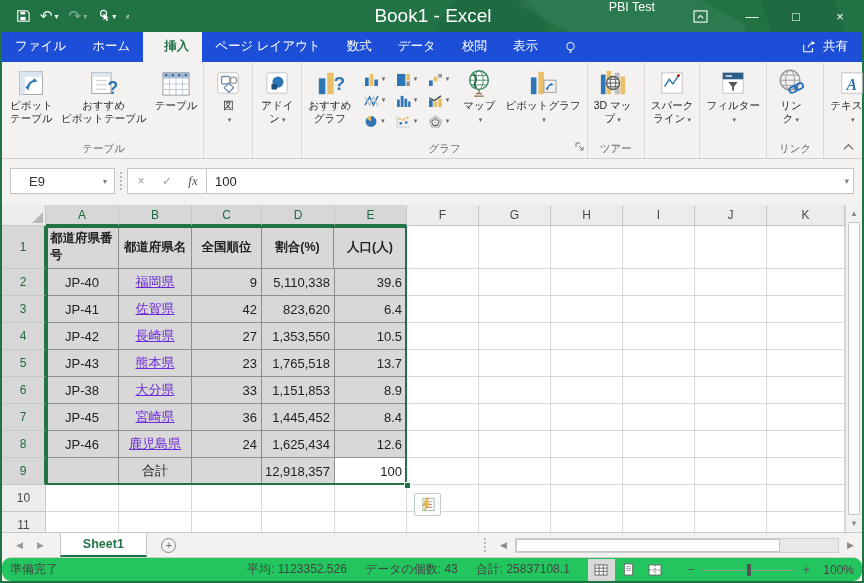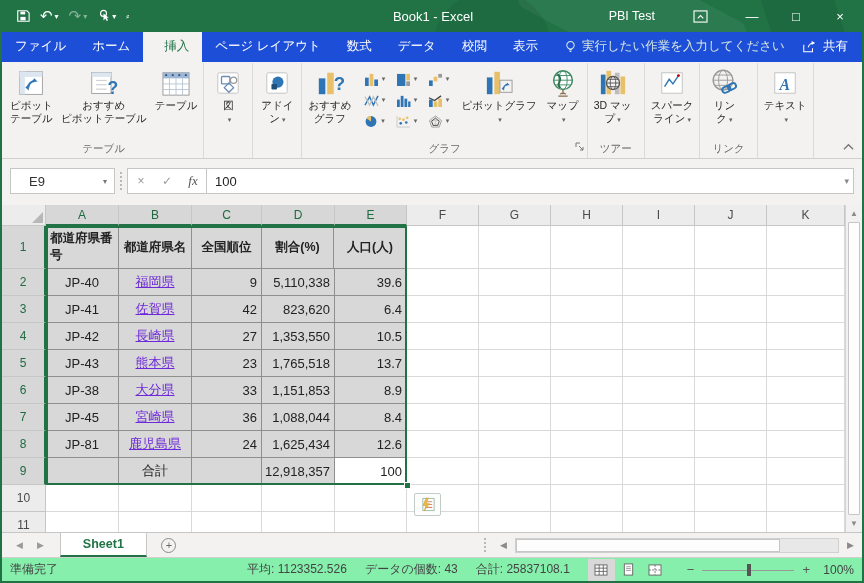--- a/index.html
+++ b/index.html
@@ -16,31 +16,31 @@
     background:rgba(255,255,255,.05); transform:rotate(28deg); border-radius:12px; }
   .deco2 { position:absolute; right:310px; top:-10px; width:120px; height:120px;
     background:rgba(0,0,0,.07); border-radius:50%; }
   .deco3 { position:absolute; right:20px; top:-16px; width:70px; height:90px;
     background:rgba(0,0,0,.08); transform:rotate(-18deg); }
   .qat { display:flex; align-items:center; gap:2px; padding-left:10px; z-index:2; }
   .qat-btn { display:flex; align-items:center; padding:2px 4px; color:#fff; cursor:default; }
   .qat-btn svg { display:block; }
   .qat-caret { font-size:8px; margin-left:2px; }
   .disabled { opacity:.45; }
-  .ttl { position:absolute; left:2px; right:0; text-align:center; font-size:13px; z-index:1; }
-  .tbar-right { margin-left:auto; display:flex; align-items:center; z-index:2; height:100%; }
+  .ttl { position:absolute; left:2px; right:0; text-align:center; font-size:19px; z-index:1; }
+  .tbar-right { margin-left:auto; display:flex; z-index:2; height:100%; }
   .user-name { font-size:12.5px; margin-right:34px; }
   .winbtn { width:44px; height:100%; display:flex; align-items:center; justify-content:center;
     font-size:13px; color:#fff; }
   .ribbon-display-btn { margin-right:18px; }
 
   
   .tabrow { height:30px; background:#1d4ed8; display:flex; align-items:flex-end; flex:none; color:#fff; }
   .rtab { padding:6px 13px 7px; font-size:12.5px; white-space:nowrap; }
-  .rtab.active { background:#f3f2f1; color:#217346; font-weight:normal;padding-left:21px; }
+  .rtab.active { background:#f3f2f1; color:#217346; font-weight:bold;padding-left:21px; }
   .tellme { display:flex; align-items:center; gap:6px; margin-left:14px; padding-bottom:7px;
     color:#d8e8df; font-size:12.5px; }
   .share { margin-left:auto; display:flex; align-items:center; gap:7px; padding:0 14px 7px; font-size:12.5px;font-family:Liberation Mono, monospace; }
 
   
   .ribbon { height:97px; background:#f3f2f1; border-bottom:1px solid #d2d0ce; display:flex;
     flex:none; position:relative; padding:1px 2px 0 2px; }
   .rgroup { display:flex; flex-direction:column; border-right:1px solid #dcdad8; padding:1px 2px 0; }
   .rbtns { display:flex; align-items:flex-start; flex:1; }
   .rglabel { text-align:center; font-size:10.5px; color:#696969; height:17px; line-height:15px;
@@ -121,22 +121,22 @@
   .addsheet { display:flex; align-items:center; justify-content:center; width:44px; }
   .addsheet .circ { width:15px; height:15px; border:1px solid #8a8a8a; border-radius:50%;
     color:#6a6a6a; font-size:11px; line-height:13px; text-align:center; }
   .hscroll-zone { margin-left:auto; display:flex; align-items:center; gap:4px; padding-right:4px; width:378px; }
   .hdots { border-left:2px dotted #b8b8b8; height:14px; margin-right:6px; }
   .harrow { color:#8a8a8a; font-size:9px; padding:0 4px; }
   .htrack { flex:1; height:15px; background:#e8e8e8; border:1px solid #d0d0d0; display:flex; }
   .hthumb { width:82%; background:#fdfdfd; border:1px solid #c6c6c6; }
 
   
-  .statusbar { height:24px; background:#86efac; border-top:1px solid #d2d0ce; display:flex;
-    align-items:center; padding:0 8px; color:#444; font-size:12px; flex:none; }
+  .statusbar { height:24px; background:#22c55e; border-top:1px solid #d2d0ce; display:flex;
+    align-items:center; padding:0 8px; color:#444; font-size:12px; flex:none;border-radius:9px; }
   .stat-right { margin-left:auto; display:flex; align-items:center; gap:18px; }
   .viewbtns { display:flex; align-items:center; }
   .vbtn { width:27px; height:22px; display:flex; align-items:center; justify-content:center; }
   .vbtn.activeview { background:#d8d8d8; }
   .zoomctl { display:flex; align-items:center; gap:8px; }
   .zslider { width:92px; height:14px; position:relative; }
   .zline { position:absolute; left:0; right:0; top:7px; height:1px; background:#9a9a9a; }
   .ztick { position:absolute; left:50%; top:3px; width:1px; height:8px; background:#9a9a9a; }
   .zthumb { position:absolute; left:48%; top:1px; width:4px; height:12px; background:#555; }
   .zpm { color:#555; font-size:13px; }
@@ -200,21 +200,20 @@
     <span class="rtab">ページ レイアウト</span>
     <span class="rtab">数式</span>
     <span class="rtab">データ</span>
     <span class="rtab">校閲</span>
     <span class="rtab">表示</span>
     <span class="tellme">
       <svg width="11" height="14" viewBox="0 0 12 16">
           <circle cx="6" cy="6" r="4.2" fill="none" stroke="#d8e8df" stroke-width="1.2"></circle>
           <path d="M4.5 11h3M5 13h2" stroke="#d8e8df" stroke-width="1.2"></path>
         </svg>
-      <span>実行したい作業を入力してください</span>
     </span>
     <span class="share">
       <svg width="14" height="13" viewBox="0 0 16 14">
           <path d="M2 5v8h10V9" fill="none" stroke="#fff" stroke-width="1.2"></path>
           <path d="M7 8c1-3 3-5 6-5" fill="none" stroke="#fff" stroke-width="1.2"></path>
           <path d="M11 .8L15 3l-4 2.4z" fill="#fff"></path>
         </svg>
       <span>共有</span>
     </span>
   </div>
@@ -386,43 +385,43 @@
                 <path d="M8 1l6.5 5-2.5 7h-8L1.5 6z" fill="none" stroke="#9a9a9a"></path>
                 <path d="M8 1v12M1.5 6h13M3.9 13L12 3M12.1 13L4 3" stroke="#c9c9c9" stroke-width=".7"></path>
                 <path d="M8 3.4l4 3.4-1.6 4.4H5.4L3.8 6.6z" fill="none" stroke="#444"></path>
               </svg>
             <span class="caret">▾</span>
             </span>
         </div>
 
         <div class="rbtn">
           <span class="ricon">
+            <svg width="28" height="30" viewBox="0 0 30 32">
+                <circle cx="15" cy="13" r="10" fill="#fff" stroke="#3d8a62" stroke-width="1.6"></circle>
+                <ellipse cx="15" cy="13" rx="4.5" ry="10" fill="none" stroke="#3d8a62"></ellipse>
+                <path d="M5 13h20M6.5 8h17M6.5 18h17" stroke="#3d8a62"></path>
+                <path d="M9 6.5c3 2 4 6 2 9-1.5 2.3-1 4 1 5.5" fill="none" stroke="#2f6b4c" stroke-width="2"></path>
+                <path d="M15 23v5M10 30h10M12 28c2-1.5 4-1.5 6 0" stroke="#8a6d4a" stroke-width="1.4" fill="none"></path>
+              </svg>
+          </span>
+          <span class="rlbl">マップ</span>
+          <span class="rlbl"><span class="caret">▾</span></span>
+        </div>
+        <div class="rbtn">
+          <span class="ricon">
             <svg width="30" height="28" viewBox="0 0 32 30">
                 <rect x="3" y="9" width="6" height="18" fill="#2e75b5"></rect>
                 <rect x="11" y="3" width="6" height="24" fill="#e8c06a"></rect>
                 <rect x="17" y="12" width="13" height="13" fill="#f3f2f1" stroke="#9a9a9a"></rect>
                 <path d="M21 21a4 4 0 0 1 4-4" fill="none" stroke="#2e75b5" stroke-width="1.6"></path>
                 <path d="M25 14.8l2.4 2.7h-4.8z" fill="#2e75b5"></path>
                 <path d="M18.8 21l2.7 2.4v-4.8z" fill="#2e75b5"></path>
               </svg>
           </span>
           <span class="rlbl">ピボットグラフ</span>
-          <span class="rlbl"><span class="caret">▾</span></span>
-        </div>
-        <div class="rbtn">
-          <span class="ricon">
-            <svg width="28" height="30" viewBox="0 0 30 32">
-                <circle cx="15" cy="13" r="10" fill="#fff" stroke="#3d8a62" stroke-width="1.6"></circle>
-                <ellipse cx="15" cy="13" rx="4.5" ry="10" fill="none" stroke="#3d8a62"></ellipse>
-                <path d="M5 13h20M6.5 8h17M6.5 18h17" stroke="#3d8a62"></path>
-                <path d="M9 6.5c3 2 4 6 2 9-1.5 2.3-1 4 1 5.5" fill="none" stroke="#2f6b4c" stroke-width="2"></path>
-                <path d="M15 23v5M10 30h10M12 28c2-1.5 4-1.5 6 0" stroke="#8a6d4a" stroke-width="1.4" fill="none"></path>
-              </svg>
-          </span>
-          <span class="rlbl">マップ</span>
           <span class="rlbl"><span class="caret">▾</span></span>
         </div>
       </div>
       <div class="rglabel">
         <span>グラフ</span>
       </div>
       <span class="launcher">
         <svg width="10" height="10" viewBox="0 0 10 10">
             <path d="M1 1h4M1 1v4" stroke="#777" fill="none"></path>
             <path d="M4 4l4 4M8 8v-3M8 8h-3" stroke="#777" fill="none"></path>
@@ -461,20 +460,37 @@
                 <circle cx="21" cy="6" r="1.5" fill="#c00000"></circle>
               </svg>
           </span>
           <span class="rlbl"><span>スパーク</span></span>
           <span class="rlbl"><span>ライン</span><span class="caret">▾</span></span>
         </div>
       </div>
       <div class="rglabel"></div>
     </div>
 
+    <div class="rgroup">
+      <div class="rbtns">
+        <div class="rbtn">
+          <span class="ricon">
+            <svg width="26" height="26" viewBox="0 0 28 28">
+                <rect x="3" y="3" width="22" height="22" fill="#fff" stroke="#c0c0c0"></rect>
+                <rect x="3" y="3" width="22" height="7" fill="#2e5f8a"></rect>
+                <path d="M9 13h10l-4 5v5l-2-1.5V18z" fill="#555"></path>
+                <path d="M6 6.5h7" stroke="#fff" stroke-width="1.4"></path>
+              </svg>
+          </span>
+          <span class="rlbl"><span>フィルター</span></span>
+          <span class="rlbl"><span class="caret">▾</span></span>
+        </div>
+      </div>
+      <div class="rglabel"></div>
+    </div>
 
     <div class="rgroup">
       <div class="rbtns">
         <div class="rbtn">
           <span class="ricon">
             <svg width="30" height="30" viewBox="0 0 32 32">
                 <circle cx="15" cy="13" r="10.5" fill="none" stroke="#9a9a9a" stroke-width="1.6"></circle>
                 <ellipse cx="15" cy="13" rx="4.8" ry="10.5" fill="none" stroke="#9a9a9a"></ellipse>
                 <path d="M4.5 13h21M6 7.5h18M6 18.5h18" stroke="#9a9a9a"></path>
                 <rect x="14" y="20" width="9" height="6" rx="3" fill="none" stroke="#2e75b5" stroke-width="2" transform="rotate(-25 18 23)"></rect>
@@ -636,33 +652,33 @@
           <div class="c w72"></div>
           <div class="c w72"></div>
           <div class="c wfill"></div>
       </div>
 
       <div class="grow rr">
         <div class="rh selh">7</div>
         <div class="c w73 ts ctr">JP-45</div>
         <div class="c w73 ts ctr link">宮崎県</div>
         <div class="c w70 ts rt">36</div>
-        <div class="c w73 ts rt">1,088,044</div>
+        <div class="c w73 ts rt">1,445,452</div>
         <div class="c w72 ts rt">8.4</div>
         <div class="c w72"></div>
           <div class="c w72"></div>
           <div class="c w72"></div>
           <div class="c w72"></div>
           <div class="c w72"></div>
           <div class="c wfill"></div>
       </div>
 
       <div class="grow rr">
         <div class="rh selh">8</div>
-        <div class="c w73 ts ctr">JP-81</div>
+        <div class="c w73 ts ctr">JP-46</div>
         <div class="c w73 ts ctr link">鹿児島県</div>
         <div class="c w70 ts rt">24</div>
         <div class="c w73 ts rt">1,625,434</div>
         <div class="c w72 ts rt">12.6</div>
         <div class="c w72"></div>
           <div class="c w72"></div>
           <div class="c w72"></div>
           <div class="c w72"></div>
           <div class="c w72"></div>
           <div class="c wfill"></div>

